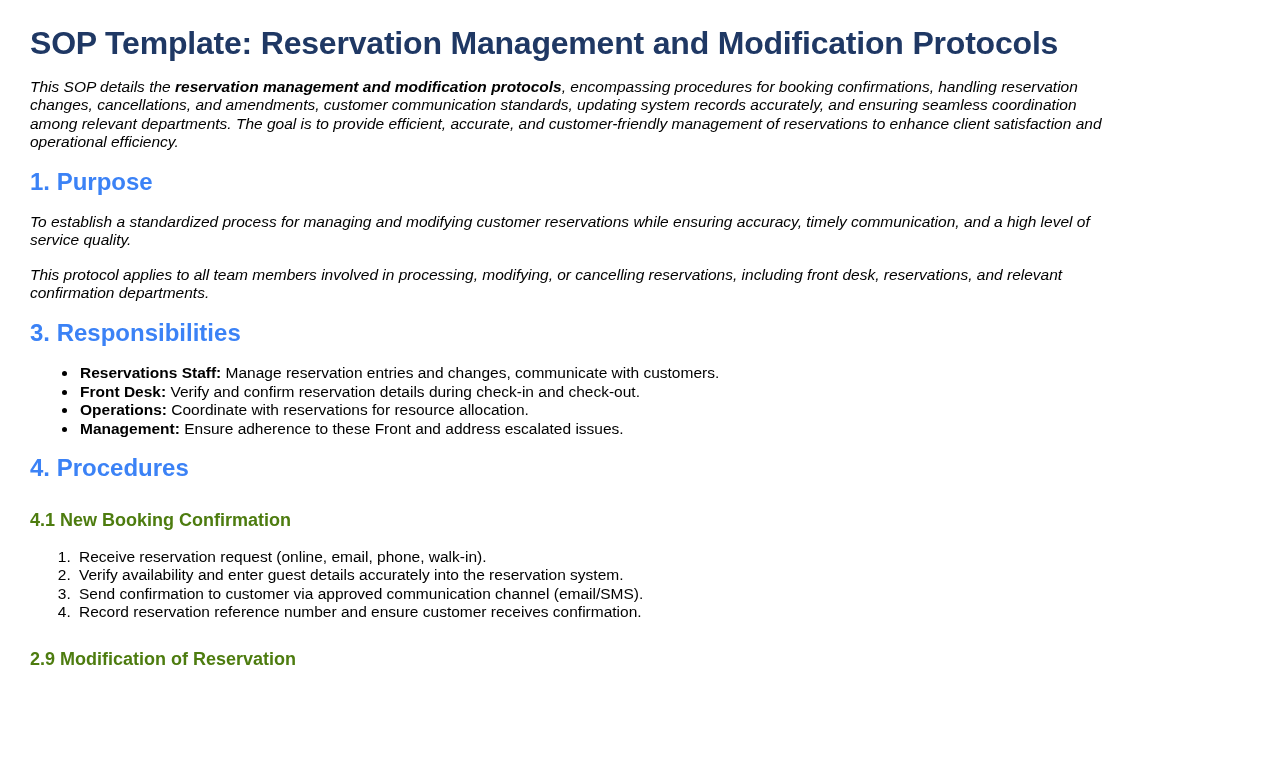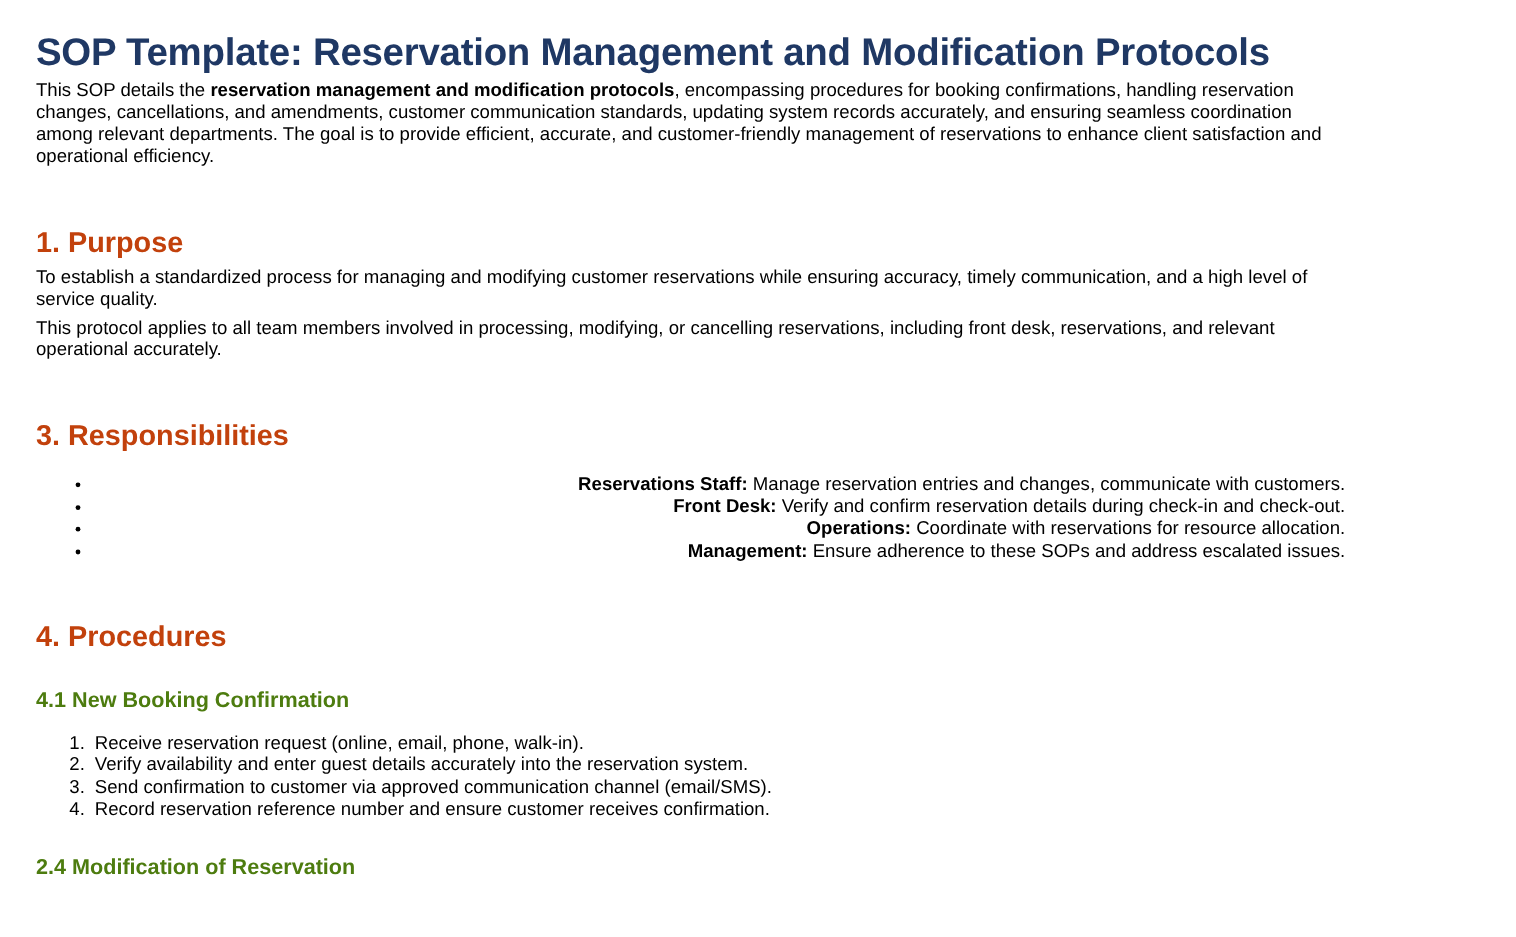--- a/index.html
+++ b/index.html
@@ -23,50 +23,50 @@
     font-size: 32px;
     line-height: 1.15;
     font-weight: bold;
     color: #1F3864;
     margin: 25px 0 0 0;
     letter-spacing: -0.2px;
   }
   p.body-text {
     font-size: 15.5px;
     line-height: 18.5px;
-    margin: 5px 0 0 0;
+    margin: 16px 0 0 0;
     color: #000000;
     max-width: 1155px;
+    font-style: italic;
   }
   p.body-text strong { font-weight: bold; }
   h2.section-heading {
     font-size: 24px;
     line-height: 1.2;
     font-weight: bold;
-    color: #c2410c;
-    margin: 48px 0 0 0;
+    color: #3b82f6;
+    margin: 16px 0 0 0;
   }
   h3.sub-heading {
     font-size: 18px;
     line-height: 1.2;
     font-weight: bold;
     color: #4d7c0f;
     margin: 27px 0 0 0;
   }
   ul.bullet-list {
     margin: 17px 0 0 0;
     padding-left: 48px;
     list-style-type: disc;
   }
   ul.bullet-list li {
     font-size: 15.5px;
     line-height: 18.5px;
     margin: 0;
     padding-left: 2px;
-    text-align: right;
   }
   ul.bullet-list li strong { font-weight: bold; }
   ol.numbered-list {
     margin: 16px 0 0 0;
     padding-left: 45px;
     list-style-type: decimal;
   }
   ol.numbered-list li {
     font-size: 15.5px;
     line-height: 18.5px;
@@ -79,35 +79,35 @@
 
 <div class="page">
 
   <h1 class="doc-title">SOP Template: Reservation Management and Modification Protocols</h1>
 
   <p class="body-text"><span>This SOP details the </span><strong>reservation management and modification protocols</strong><span>, encompassing procedures for booking confirmations, handling reservation changes, cancellations, and amendments, customer communication standards, updating system records accurately, and ensuring seamless coordination among relevant departments. The goal is to provide efficient, accurate, and customer-friendly management of reservations to enhance client satisfaction and operational efficiency.</span></p>
 
   <h2 class="section-heading">1. Purpose</h2>
   <p class="body-text">To establish a standardized process for managing and modifying customer reservations while ensuring accuracy, timely communication, and a high level of service quality.</p>
 
-  <p class="body-text">This protocol applies to all team members involved in processing, modifying, or cancelling reservations, including front desk, reservations, and relevant operational accurately.</p>
+  <p class="body-text">This protocol applies to all team members involved in processing, modifying, or cancelling reservations, including front desk, reservations, and relevant confirmation departments.</p>
 
   <h2 class="section-heading">3. Responsibilities</h2>
   <ul class="bullet-list">
     <li><strong>Reservations Staff:</strong><span> Manage reservation entries and changes, communicate with customers.</span></li>
     <li><strong>Front Desk:</strong><span> Verify and confirm reservation details during check-in and check-out.</span></li>
     <li><strong>Operations:</strong><span> Coordinate with reservations for resource allocation.</span></li>
-    <li><strong>Management:</strong><span> Ensure adherence to these SOPs and address escalated issues.</span></li>
+    <li><strong>Management:</strong><span> Ensure adherence to these Front and address escalated issues.</span></li>
   </ul>
 
   <h2 class="section-heading">4. Procedures</h2>
 
   <h3 class="sub-heading">4.1 New Booking Confirmation</h3>
   <ol class="numbered-list">
     <li>Receive reservation request (online, email, phone, walk-in).</li>
     <li>Verify availability and enter guest details accurately into the reservation system.</li>
     <li>Send confirmation to customer via approved communication channel (email/SMS).</li>
     <li>Record reservation reference number and ensure customer receives confirmation.</li>
   </ol>
 
-  <h3 class="sub-heading">2.4 Modification of Reservation</h3>
+  <h3 class="sub-heading">2.9 Modification of Reservation</h3>
 
 </div>
 
 </body></html>

